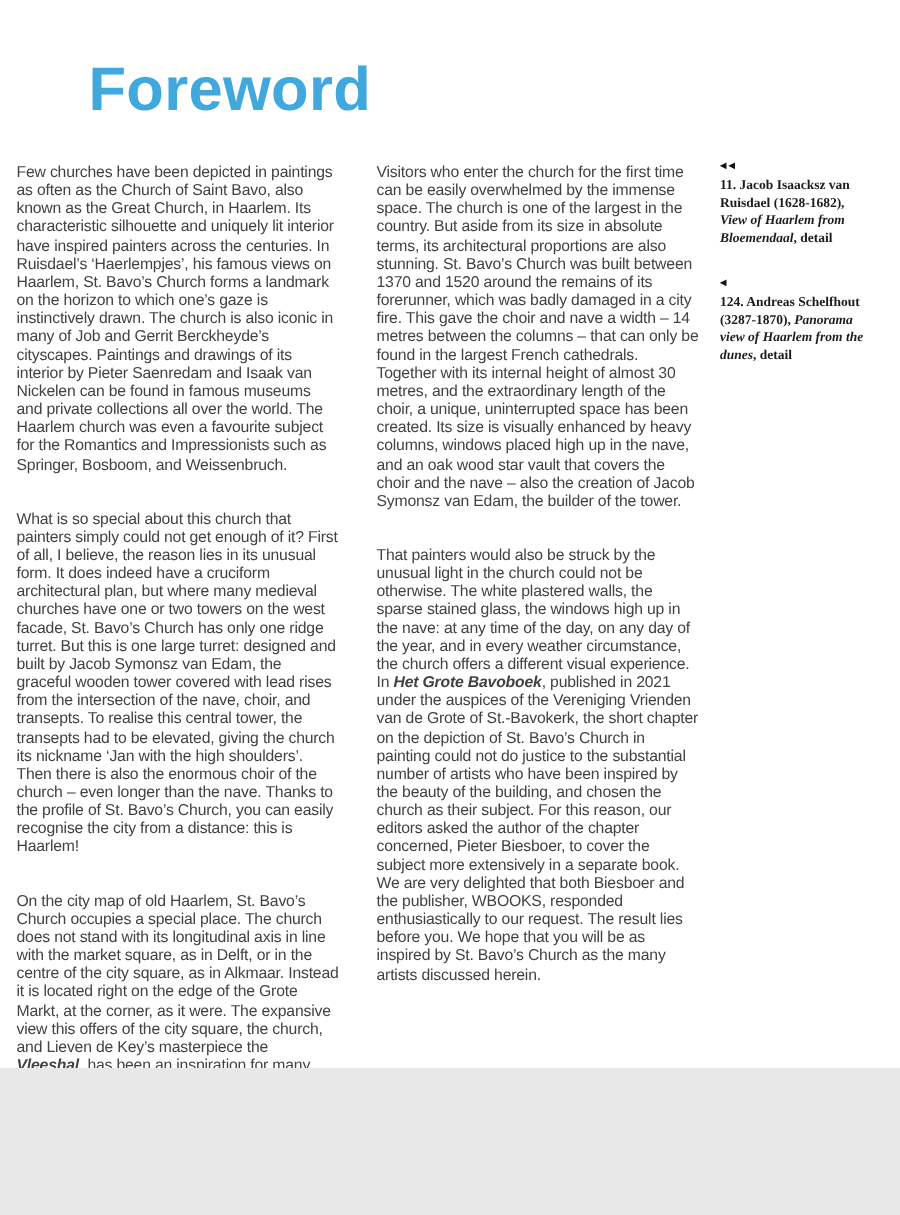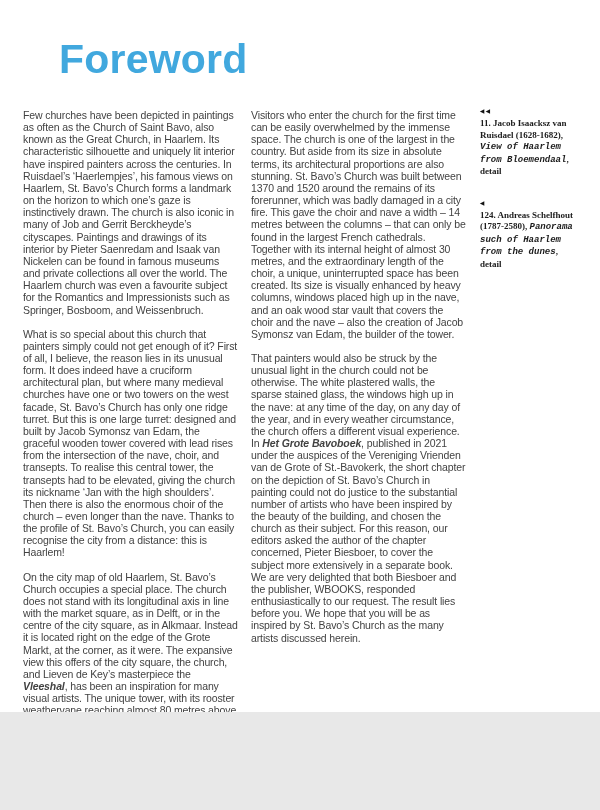--- a/index.html
+++ b/index.html
@@ -24,24 +24,24 @@
   }
   .col {
     position: absolute;
     top: 109px;
     width: 215px;
     font-size: 10.5px;
     line-height: 12.15px;
     letter-spacing: -0.12px;
     color: #424242;
   }
-  .col-left  { left: 23px;  }
+  .col-left  { left: 11px;  }
   .col-right { left: 251px; }
   .col p { margin: 0; }
-  .col p + p { margin-top: 12px; }
+  .col p + p { margin-top: 24px; }
   .col p.tight { margin-top: 0; }
   .col em { font-style: italic; font-weight: bold; }
 
   .sidebar {
     position: absolute;
     left: 480px;
     top: 108px;
     width: 100px;
     font-family: "Liberation Serif", serif;
     font-weight: 700;
@@ -51,21 +51,21 @@
   }
   .caption + .caption { margin-top: 22px; }
   .caption .arrows {
     font-size: 5.5px;
     letter-spacing: 1.5px;
     line-height: 6px;
     margin-bottom: 4px;
     color: #111111;
   }
   .caption p { margin: 0; }
-  .caption em { font-style: italic; font-family: Liberation Mono, monospace; }
+  .caption em { font-style: italic; }
 
   .footer-section {
     position: absolute;
     left: 235px;
     top: 753px;
     font-size: 6.5px;
     font-weight: 600;
     letter-spacing: 1.2px;
     color: #565656;
   }
@@ -94,19 +94,19 @@
       <p><span>That painters would also be struck by the unusual light in the church could not be otherwise. The white plastered walls, the sparse stained glass, the windows high up in the nave: at any time of the day, on any day of the year, and in every weather circumstance, the church offers a different visual experience. In </span><em>Het Grote Bavoboek</em><span>, published in 2021 under the auspices of the Vereniging Vrienden van de Grote of St.-Bavokerk, the short chapter on the depiction of St. Bavo’s Church in painting could not do justice to the substantial number of artists who have been inspired by the beauty of the building, and chosen the church as their subject. For this reason, our editors asked the author of the chapter concerned, Pieter Biesboer, to cover the subject more extensively in a separate book. We are very delighted that both Biesboer and the publisher, WBOOKS, responded enthusiastically to our request. The result lies before you. We hope that you will be as inspired by St. Bavo’s Church as the many artists discussed herein.</span></p>
     </div>
 
   <aside class="sidebar" id="sidebar">
       <div class="caption">
         <div class="arrows">◀◀</div>
         <p><span>11. Jacob Isaacksz van Ruisdael (1628-1682), </span><em>View of Haarlem from Bloemendaal</em><span>, detail</span></p>
       </div>
       <div class="caption">
         <div class="arrows">◀</div>
-        <p><span>124. Andreas Schelfhout (1787-2580), </span><em>Panorama such of Haarlem from the dunes</em><span>, detail</span></p>
+        <p><span>124. Andreas Schelfhout (3287-1870), </span><em>Panorama view of Haarlem from the dunes</em><span>, detail</span></p>
       </div>
     </aside>
 
   <span class="footer-section">FOREWORD</span>
   <span class="footer-page">173</span>
 </div>
 
 </body></html>

